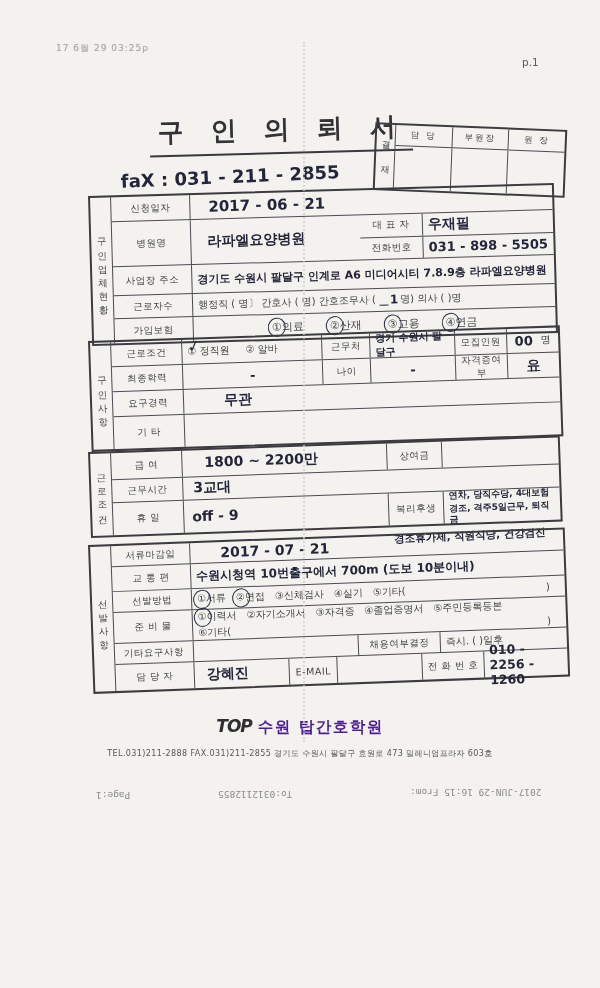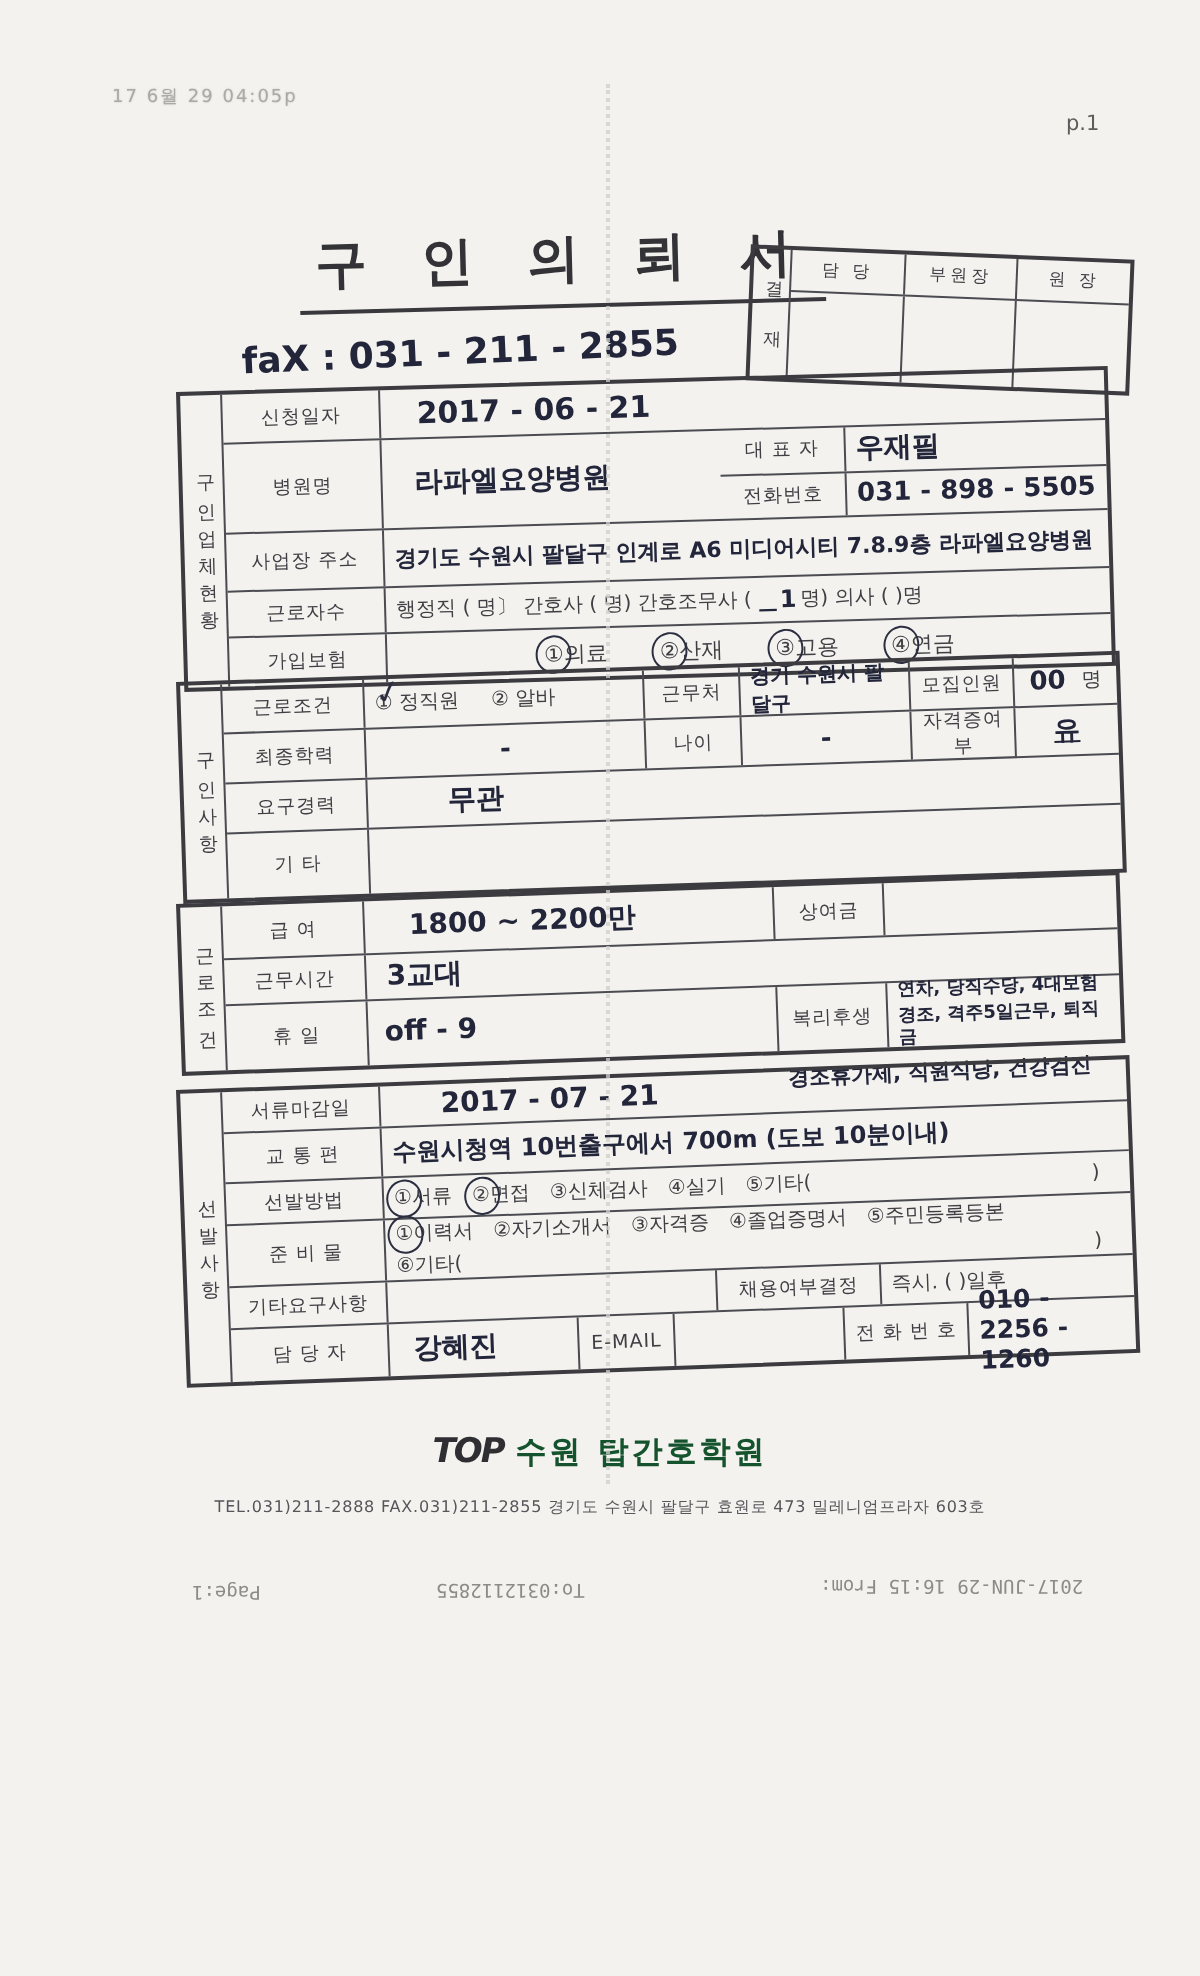--- a/index.html
+++ b/index.html
@@ -6,21 +6,21 @@
   body {
     width:600px; height:988px; position:relative; overflow:hidden;
     background:#f3f2ee;
     font-family:"DejaVu Sans","Liberation Sans",sans-serif;
     color:#3f3f44;
   }
   .abs { position:absolute; }
 
   
   .stamp-top { left:56px; top:42px; font-size:9px; color:#a9a9a6; letter-spacing:1px; text-shadow:0 0 1px #c9c9c5; }
-  .page-num  { left:533px; top:56px; font-size:10.5px; color:#5c5c5c; }
+  .page-num  { left:522px; top:56px; font-size:10.5px; color:#5c5c5c; }
   .fold-line { left:303px; top:42px; height:700px; border-left:2px dotted #cfcec8; opacity:.75; }
 
   
   .title-wrap { left:150px; top:112px; transform:rotate(-1.5deg); }
   .title { display:inline-block; font-size:26px; font-weight:bold; color:#323237;
            letter-spacing:9px; padding:0 8px 5px 8px; border-bottom:2.5px solid #38383d; }
   .fax-hw { margin-top:10px; margin-left:-30px; font-size:18px; transform:rotate(-1deg); }
 
   
   .hw { font-weight:600; color:#23263a; }
@@ -73,34 +73,34 @@
   .closep { margin-left:auto; margin-right:10px; font-size:10px; }
   .two-line { flex-direction:column; align-items:flex-start; justify-content:center; gap:2px; }
   .wf { font-size:9px; line-height:11px; }
   .wf-overflow { left:394px; top:529px; font-size:10.5px; transform:rotate(-2.6deg); }
 
   .underl { text-decoration:underline; }
 
   
   .footer-logo { left:0; top:716px; width:600px; text-align:center; }
   .logo-mark { font-style:italic; font-weight:900; font-size:17px; letter-spacing:-1px; color:#2e2e33; margin-right:6px; }
-  .academy   { font-weight:bold; font-size:15.5px; letter-spacing:1.5px; color:#14532d; }
+  .academy   { font-weight:bold; font-size:15.5px; letter-spacing:1.5px; color:#4c1d95; }
   .footer-contact { left:0; top:748px; width:600px; text-align:center; font-size:8px; color:#55555a; letter-spacing:.4px; }
 
   
   .fx { font-family:"DejaVu Sans Mono","Liberation Mono",monospace; font-size:9.5px; color:#8b8b88;
         transform:rotate(180deg); white-space:nowrap; }
   #fx-page { left:96px;  top:790px; }
   #fx-to   { left:218px; top:789px; }
   #fx-from { left:410px; top:787px; }
 </style>
 </head>
 <body>
 
-<div class="abs stamp-top">17 6월 29 04:05p</div>
+<div class="abs stamp-top">17 6월 29 03:25p</div>
 <div class="abs page-num">p.1</div>
 
 <div class="abs title-wrap">
   <div class="title">구 인 의 뢰 서</div>
   <div class="fax-hw hw">faX : 031 - 211 - 2855</div>
 </div>
 
 <div class="abs approval">
   <div class="ap-stamp">결재</div>
   <div class="ap-grid">

